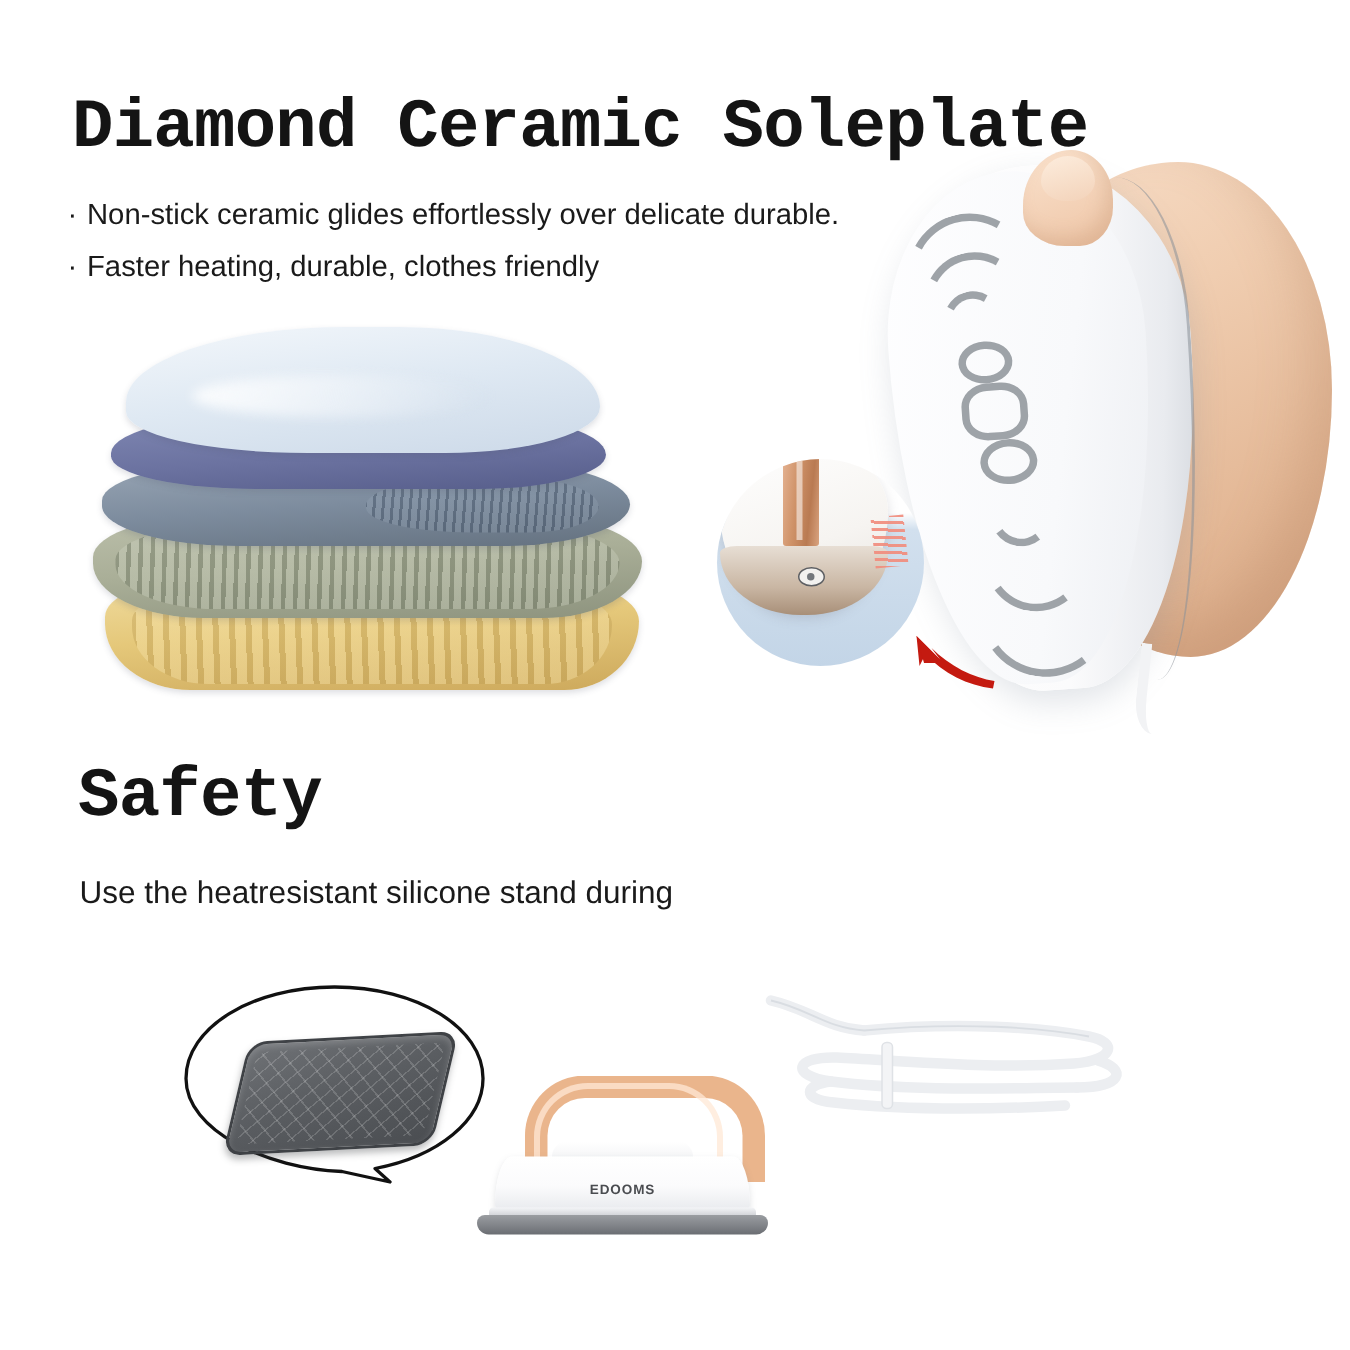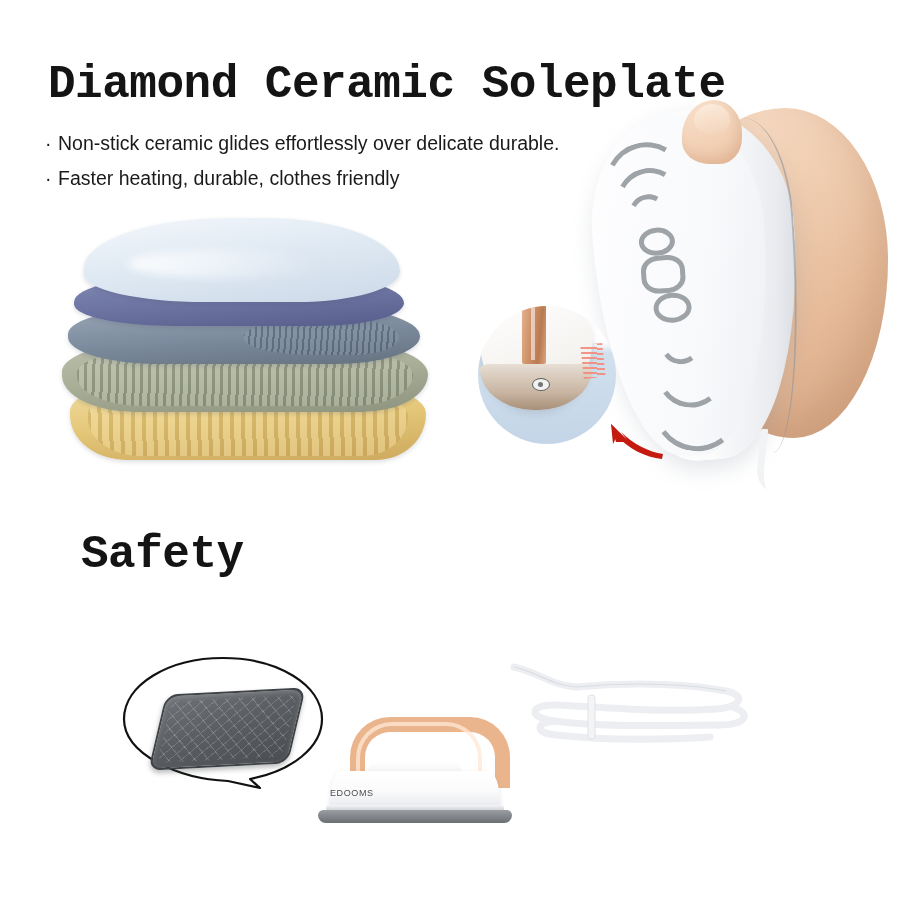--- a/index.html
+++ b/index.html
@@ -25,21 +25,21 @@
     position: absolute;
     font-size: 46px;
     font-weight: 700;
     letter-spacing: -0.5px;
     color: #141414;
     line-height: 1;
     white-space: nowrap;
     font-family: Liberation Mono, monospace;
   }
   #headline-soleplate { left: 48px; top: 62px; }
-  #headline-safety    { left: 52px; top: 532px; margin-left: 29px; }
+  #headline-safety    { left: 52px; top: 508px; }
 
   .bullet-list {
     position: absolute;
     left: 45px;
     top: 126px;
     margin: 0;
     padding: 0;
     list-style: none;
   }
   .bullet-item {
@@ -341,23 +341,23 @@
   #iron-shell {
     position: absolute;
     left: 14px; top: 54px; width: 170px; height: 38px;
     background: linear-gradient(180deg,#ffffff 0%, #fbfbfc 52%, #e6e8ec 100%);
     border-radius: 14px 14px 7px 7px / 40px 40px 7px 7px;
     box-shadow: 0 2px 4px rgba(130,135,145,0.25);
   }
   #iron-brand {
     position: absolute;
     left: 0; right: 0; top: 17px;
-    text-align: left;
+    text-align: center;
     font-size: 9px;
-    font-weight: 400;
+    font-weight: 700;
     letter-spacing: 0.6px;
     color: #4a4c50;
   }
   #iron-soleplate-edge {
     position: absolute;
     left: 10px; top: 88px; width: 178px; height: 9px;
     background: linear-gradient(180deg,#f4f5f7,#b9bcc2);
     border-radius: 3px;
   }
   #iron-mat-base {
@@ -432,20 +432,21 @@
   </div>
 
   <svg id="red-arrow" viewBox="0 0 62 42">
     <path d="M60 36 C46 34, 30 26, 18 14 L24 22 L8 6 L10 26 L14 18 C26 31, 42 39, 59 41 Z" fill="#c41a10"></path>
     <path d="M8 6 L26 24 L13 24 Z" fill="#c41a10"></path>
   </svg>
 
   <div class="headline" id="headline-safety">Safety</div>
 
   <div class="safety-body">
+    <div>Use the heatresistant silicone stand during</div>
   </div>
 
   <div id="safety-photo">
 
     <svg id="speech-bubble" viewBox="0 0 206 135">
       <path d="M103 3 C158 3, 202 30, 202 64 C202 92, 172 116, 130 124
                L140 133 L108 126
                C58 124, 4 99, 4 64 C4 30, 48 3, 103 3 Z" fill="#ffffff" stroke="#111111" stroke-width="2.2" stroke-linejoin="round"></path>
     </svg>
     <div id="silicone-mat"></div>

